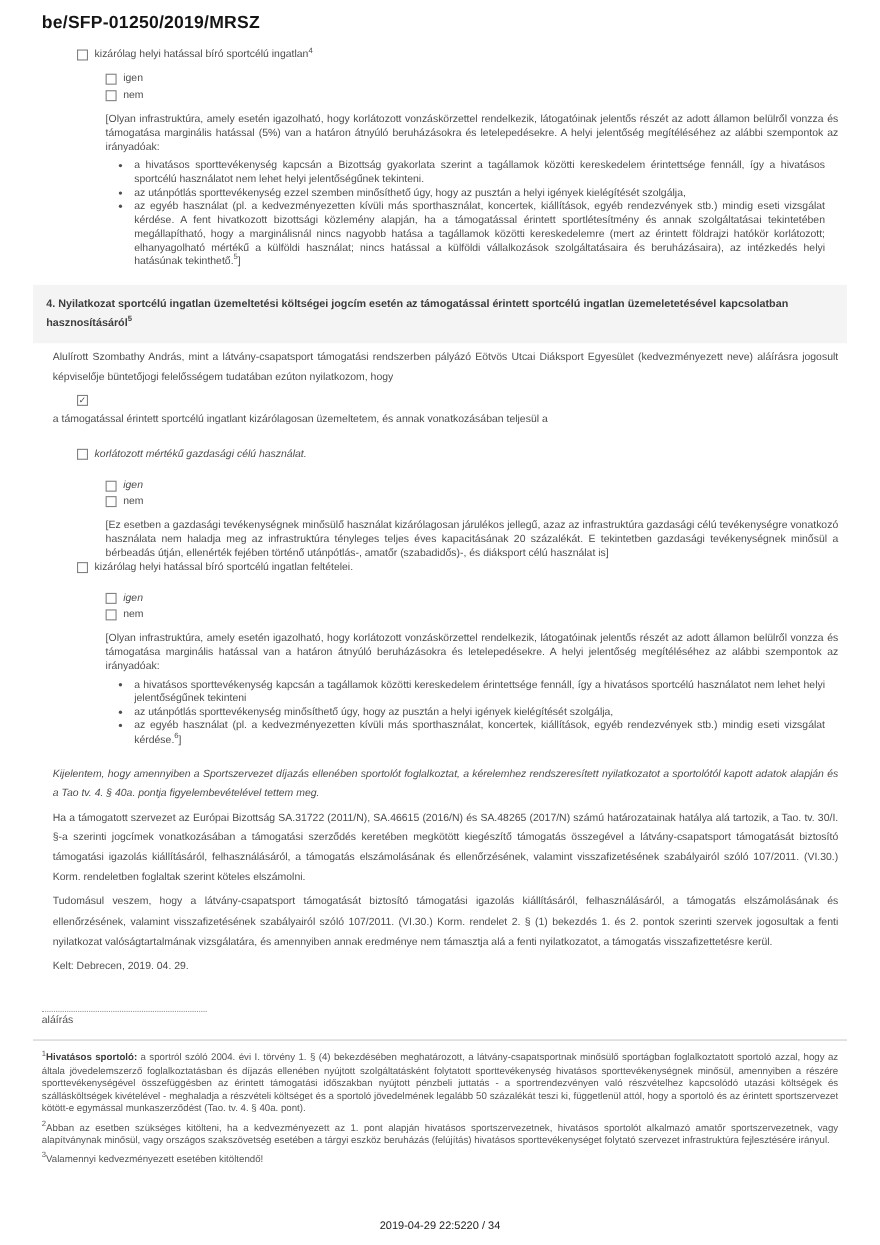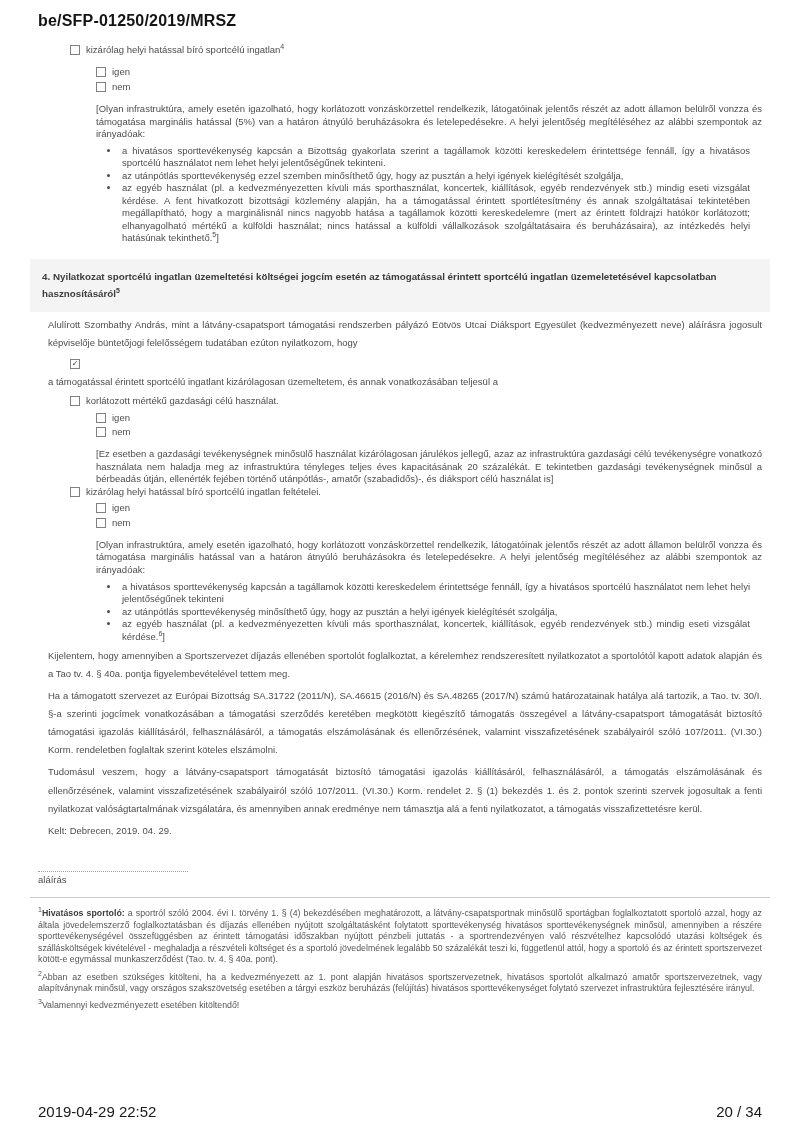--- a/index.html
+++ b/index.html
@@ -17,29 +17,29 @@
       display:flex;align-items:center;justify-content:center;font-size:8px;line-height:8px;color:#3a3a3a;}
   .bold-label{font-weight:bold;color:#3d3d3d;}
   .para{font-size:9.5px;line-height:1.9;margin:4px 0 0 10px;text-align:justify;}
   .tight{line-height:1.45;}
   .bracket{font-size:9.5px;line-height:1.32;margin:10px 0 0 58px;text-align:justify;}
   .bullets{margin:4px 12px 0 58px;padding-left:24px;font-size:9.5px;line-height:1.32;text-align:justify;}
   .bullets li{margin:0;padding-left:2px;}
   sup{font-size:7px;line-height:0;}
   .sec-header{background:#f4f4f4;margin:14px -8px 0 -8px;padding:10px 12px;font-weight:bold;
       font-size:9.8px;color:#3d3d3d;line-height:1.7;}
-  .mt6{margin-top:6px;} .mt8{margin-top:4px;} .mt10{margin-top:10px;} .mt12{} .mt14{margin-top:14px;}
+  .mt6{margin-top:6px;} .mt8{margin-top:16px;font-style:italic;} .mt10{margin-top:10px;} .mt12{} .mt14{margin-top:14px;}
   .gap2{margin-top:2px;}
   .sig-line{width:150px;border-bottom:1px dotted #9a9a9a;height:16px;margin:18px 0 1px 0;}
   .sig-label{font-size:9.5px;margin-top:2px;}
   .rule{border:none;border-top:1px solid #cccccc;margin:12px -8px 10px -8px;height:0;}
   .fn{font-size:8.8px;line-height:1.3;text-align:justify;margin:0 0 6px 0;color:#555555;}
   .fn b{color:#3d3d3d;}
   .footer{position:absolute;left:38px;right:38px;bottom:12px;display:flex;
-      justify-content:space-between;font-size:15px;color:#1a1a1a;}
+      justify-content:center;font-size:10px;color:#1a1a1a;}
 </style>
 </head>
 <body>
 
 <div class="page">
 
   <h1 class="title">be/SFP-01250/2019/MRSZ</h1>
 
 
   <div class="cb-row lvl1 mt14">

